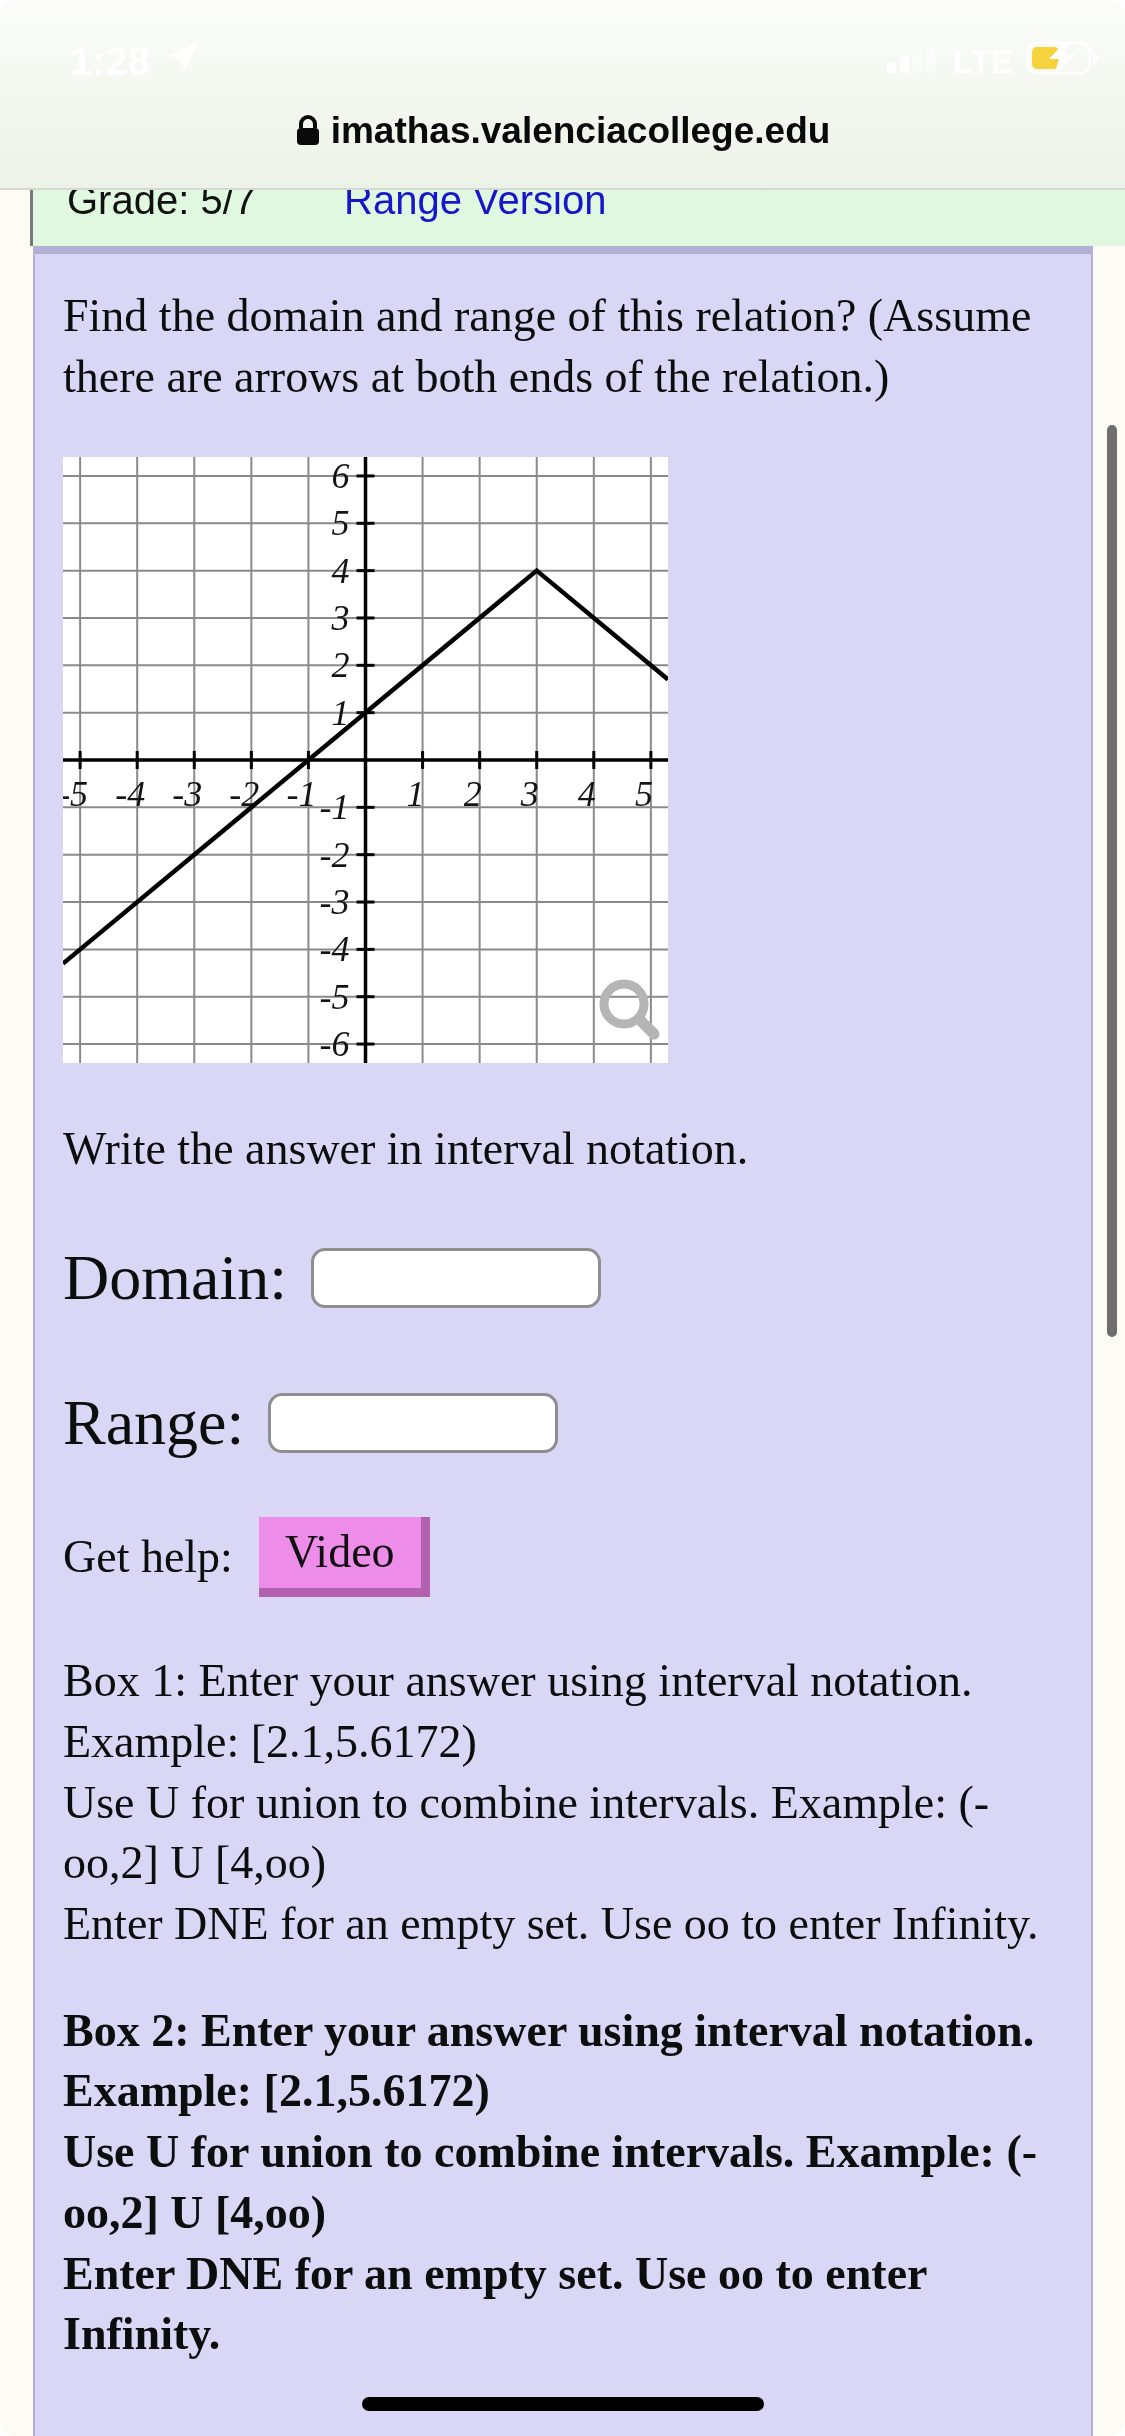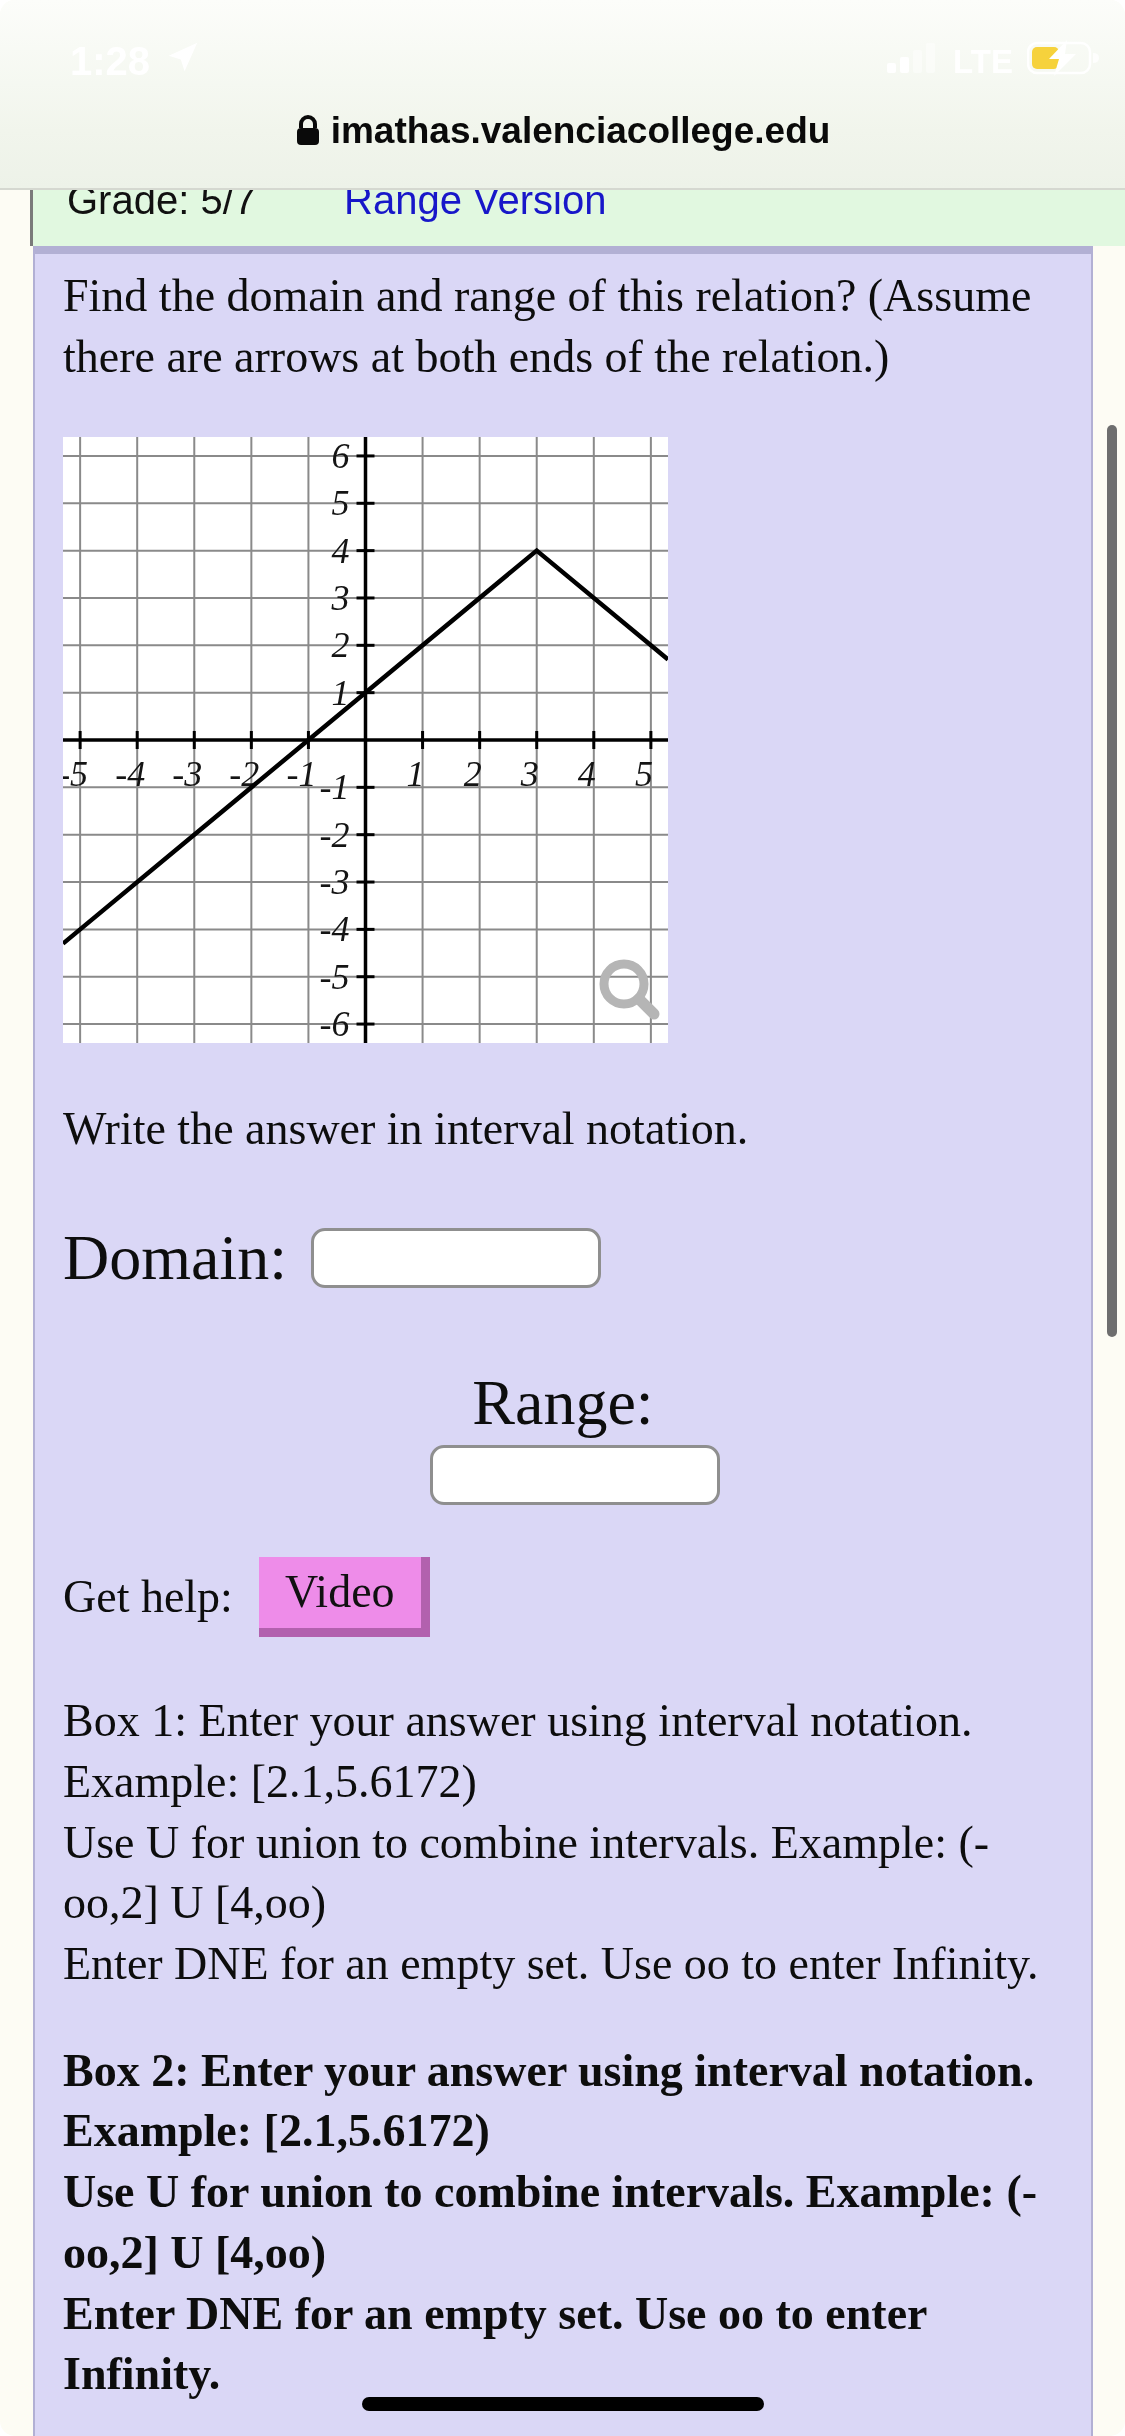--- a/index.html
+++ b/index.html
@@ -25,29 +25,29 @@
   
   .grade-bar{position:absolute;top:190px;left:30px;right:0;height:56px;
     background:var(--green-bar);border-left:3px solid #7a7a7a;overflow:hidden;z-index:2;}
   .grade-row{display:flex;margin:-12px 0 0 34px;
     font:40px "Liberation Sans",sans-serif;color:#111;}
   .print-link{color:var(--link-blue);margin-left:88px;cursor:pointer;}
   
   .panel{position:absolute;top:246px;left:33px;width:1060px;bottom:0;box-sizing:border-box;
     background:var(--panel-bg);border-top:8px solid var(--panel-border);
     border-left:2px solid var(--panel-border);border-right:2px solid var(--panel-border);
-    padding:8px 28px 0 28px;font-size:46px;line-height:1.32;}
+    padding:28px 28px 0 28px;font-size:46px;line-height:1.32;}
   .question{margin-top:4px;}
   .graph-wrap{position:relative;width:605px;height:606px;background:#fff;margin-top:50px;}
   .graph-wrap svg.plot{display:block;}
   svg.plot text{font:italic 36px "Liberation Serif",serif;fill:#141414;}
   .zoom-glass{position:absolute;right:6px;bottom:6px;cursor:pointer;}
   .instruction{margin-top:56px;}
   .field-row{margin-top:56px;display:flex;align-items:center;}
-  .field-row.range{margin-top:60px;flex-direction:column;}
+  .field-row.range{margin-top:60px;}
   .field-label{font-size:64px;}
   .field-input{width:256px;height:54px;margin-left:24px;background:#fff;
     border:3px solid #8f8f8f;border-radius:14px;font-size:40px;padding:0 14px;
     font-family:"Liberation Serif",serif;outline:none;}
   .help-row{margin-top:52px;display:flex;align-items:center;}
   .video-btn{margin-left:26px;background:var(--video-pink);color:#111;
     border:none;border-right:9px solid var(--video-shadow);border-bottom:9px solid var(--video-shadow);
     font:46px "Liberation Serif",serif;padding:8px 26px 10px 26px;cursor:pointer;}
   .note{margin-top:54px;}
   .note.second{margin-top:46px;font-weight:bold;}

